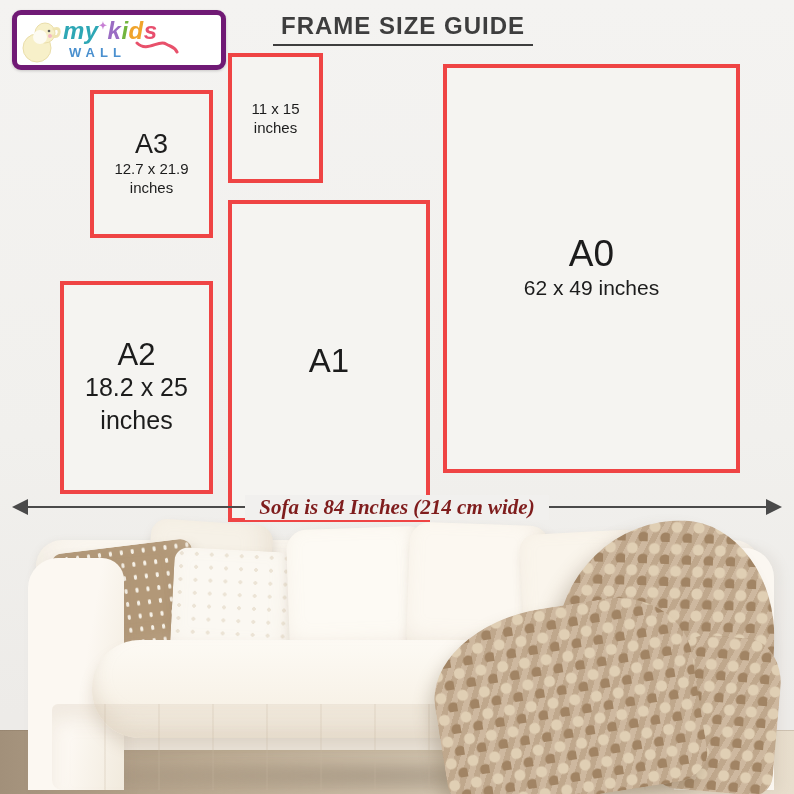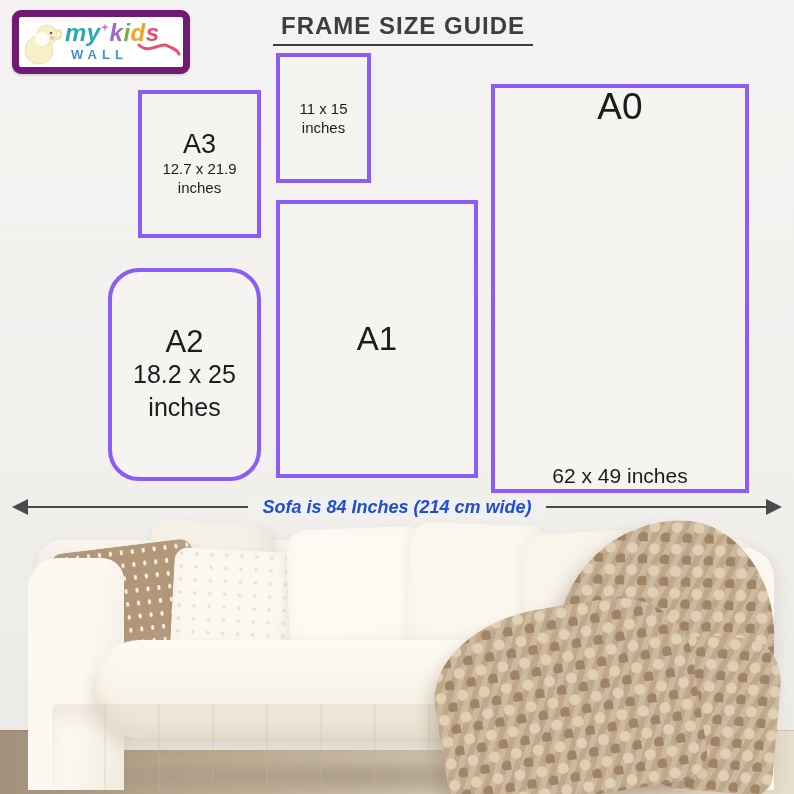--- a/index.html
+++ b/index.html
@@ -6,67 +6,68 @@
   body{
     width:794px;height:794px;overflow:hidden;position:relative;
     font-family:"Liberation Sans",sans-serif;
     background:linear-gradient(180deg,#f4f3f1 0%,#f1f0ed 55%,#edebe8 90%);
   }
   .abs{position:absolute;}
 
   
   .logo-card{
     left:12px;top:10px;width:164px;height:50px;
-    background:#ffffff;border:7px solid #701a75;border-radius:9px;
+    background:#ffffff;border:5px solid #701a75;border-radius:9px;
     box-shadow:0 1px 3px rgba(0,0,0,.18);
+    padding-left:40px;
   }
   .logo-words{left:46px;top:2px;font-size:24px;font-weight:bold;font-style:italic;letter-spacing:.5px;white-space:nowrap;}
   .logo-star{font-size:10px;vertical-align:10px;font-style:normal;}
   .logo-wall{left:52px;top:30px;width:92px;text-align:left;font-size:13px;font-weight:bold;letter-spacing:5px;}
   .swoosh-svg{left:118px;top:22px;}
 
   
   .title-wrap{left:12px;right:0;top:12px;text-align:center;z-index:6;}
   .title{
     display:inline-block;font-size:24px;font-weight:bold;letter-spacing:1px;
     color:#3e3e3e;border-bottom:2.5px solid #3e3e3e;padding:0 8px 4px;
   }
 
   
   .frame{
-    background:#f5f4f1;border:4px solid #8b5cf6;box-sizing:border-box;
+    background:#f5f4f1;border:4px solid #ef4444;box-sizing:border-box;
     display:flex;flex-direction:column;align-items:center;justify-content:center;
-    text-align:center;color:#1c1c1c;z-index:5;margin-left:48px;
+    text-align:center;color:#1c1c1c;z-index:5;
   }
   .frame-label{line-height:1.05;}
   .frame-size{line-height:1.3;}
   .frame-a3{left:90px;top:90px;width:123px;height:148px;}
   .frame-a3 .frame-label{font-size:27px;}
   .frame-a3 .frame-size{font-size:15px;}
   .frame-11x15{left:228px;top:53px;width:95px;height:130px;}
   .frame-11x15 .frame-size{font-size:15px;}
-  .frame-a2{left:60px;top:268px;width:153px;height:213px;border-radius:31px;}
+  .frame-a2{left:60px;top:281px;width:153px;height:213px;}
   .frame-a2 .frame-label{font-size:31px;}
   .frame-a2 .frame-size{font-size:25px;}
-  .frame-a1{left:228px;top:200px;width:202px;height:278px;}
+  .frame-a1{left:228px;top:200px;width:202px;height:322px;}
   .frame-a1 .frame-label{font-size:33px;}
   .frame-a1 .frame-size{font-size:20px;}
-  .frame-a0{left:443px;top:84px;width:258px;height:409px;justify-content:space-between;}
+  .frame-a0{left:443px;top:64px;width:297px;height:409px;}
   .frame-a0 .frame-label{font-size:37px;}
   .frame-a0 .frame-size{font-size:21px;}
 
   
   .measure{left:12px;right:12px;top:492px;height:30px;display:flex;align-items:center;justify-content:center;z-index:6;}
   .measure-line{position:absolute;left:8px;right:8px;top:14px;height:2px;background:#4a4a4a;}
   .arrowhead{position:absolute;top:7px;width:0;height:0;border-top:8px solid transparent;border-bottom:8px solid transparent;}
   .arrowhead.left{left:0;border-right:16px solid #4a4a4a;}
   .arrowhead.right{right:0;border-left:16px solid #4a4a4a;}
   .measure-label{
     position:relative;z-index:2;background:#f1f0ee;padding:0 14px;
-    font-size:18px;font-weight:bold;font-style:italic;color:#1d4ed8;white-space:nowrap;
+    font-size:21px;font-weight:bold;font-style:italic;color:#7f1d1d;white-space:nowrap;font-family:Liberation Serif, serif;
   }
 
   
   .scene{left:0;top:0;width:794px;height:794px;z-index:1;}
   .floor{
     left:0;right:0;top:730px;bottom:0;
     background:linear-gradient(90deg,#a2907a 0%,#bfae96 28%,#d8cbb6 60%,#e8decd 100%);
     border-top:1px solid rgba(120,100,80,.22);
   }
   .sofa-shadow{

